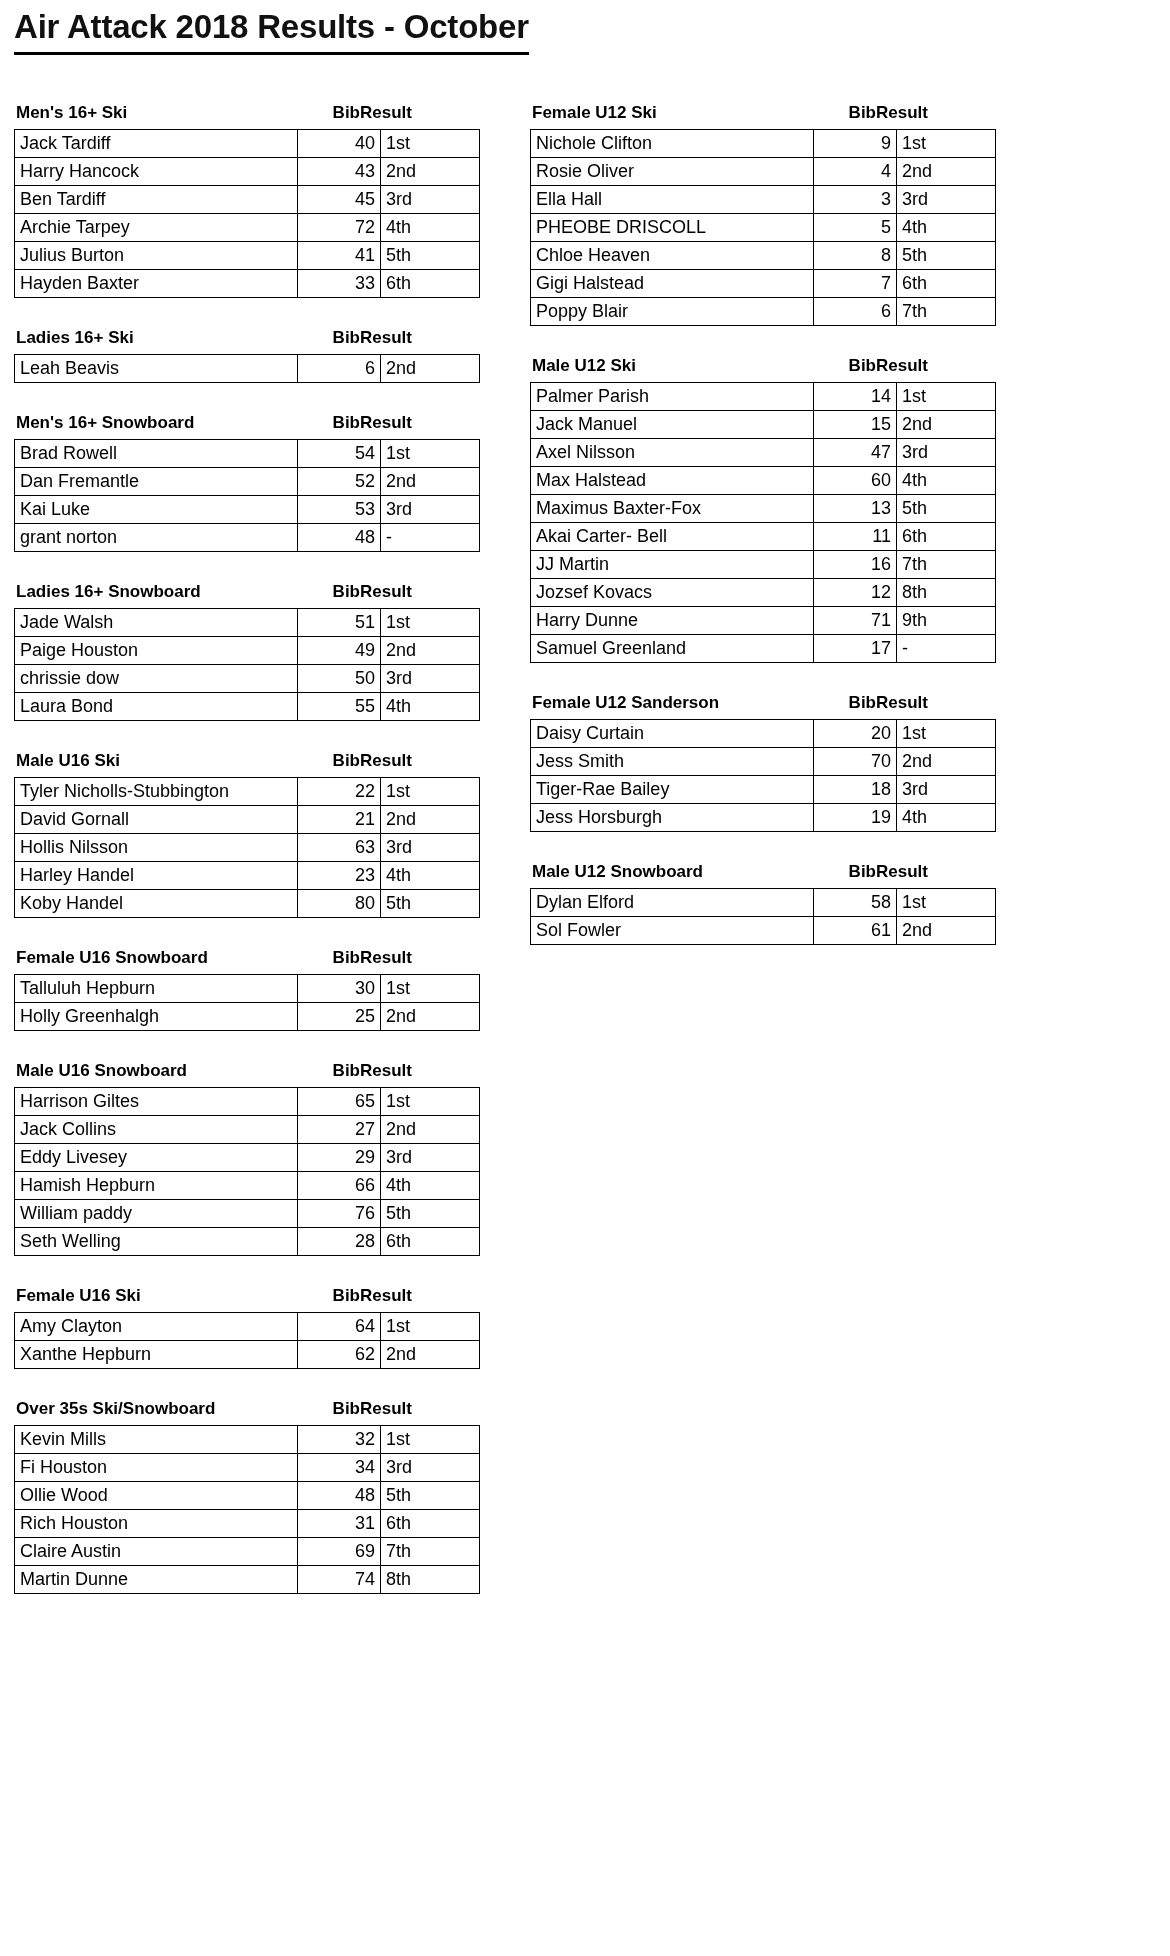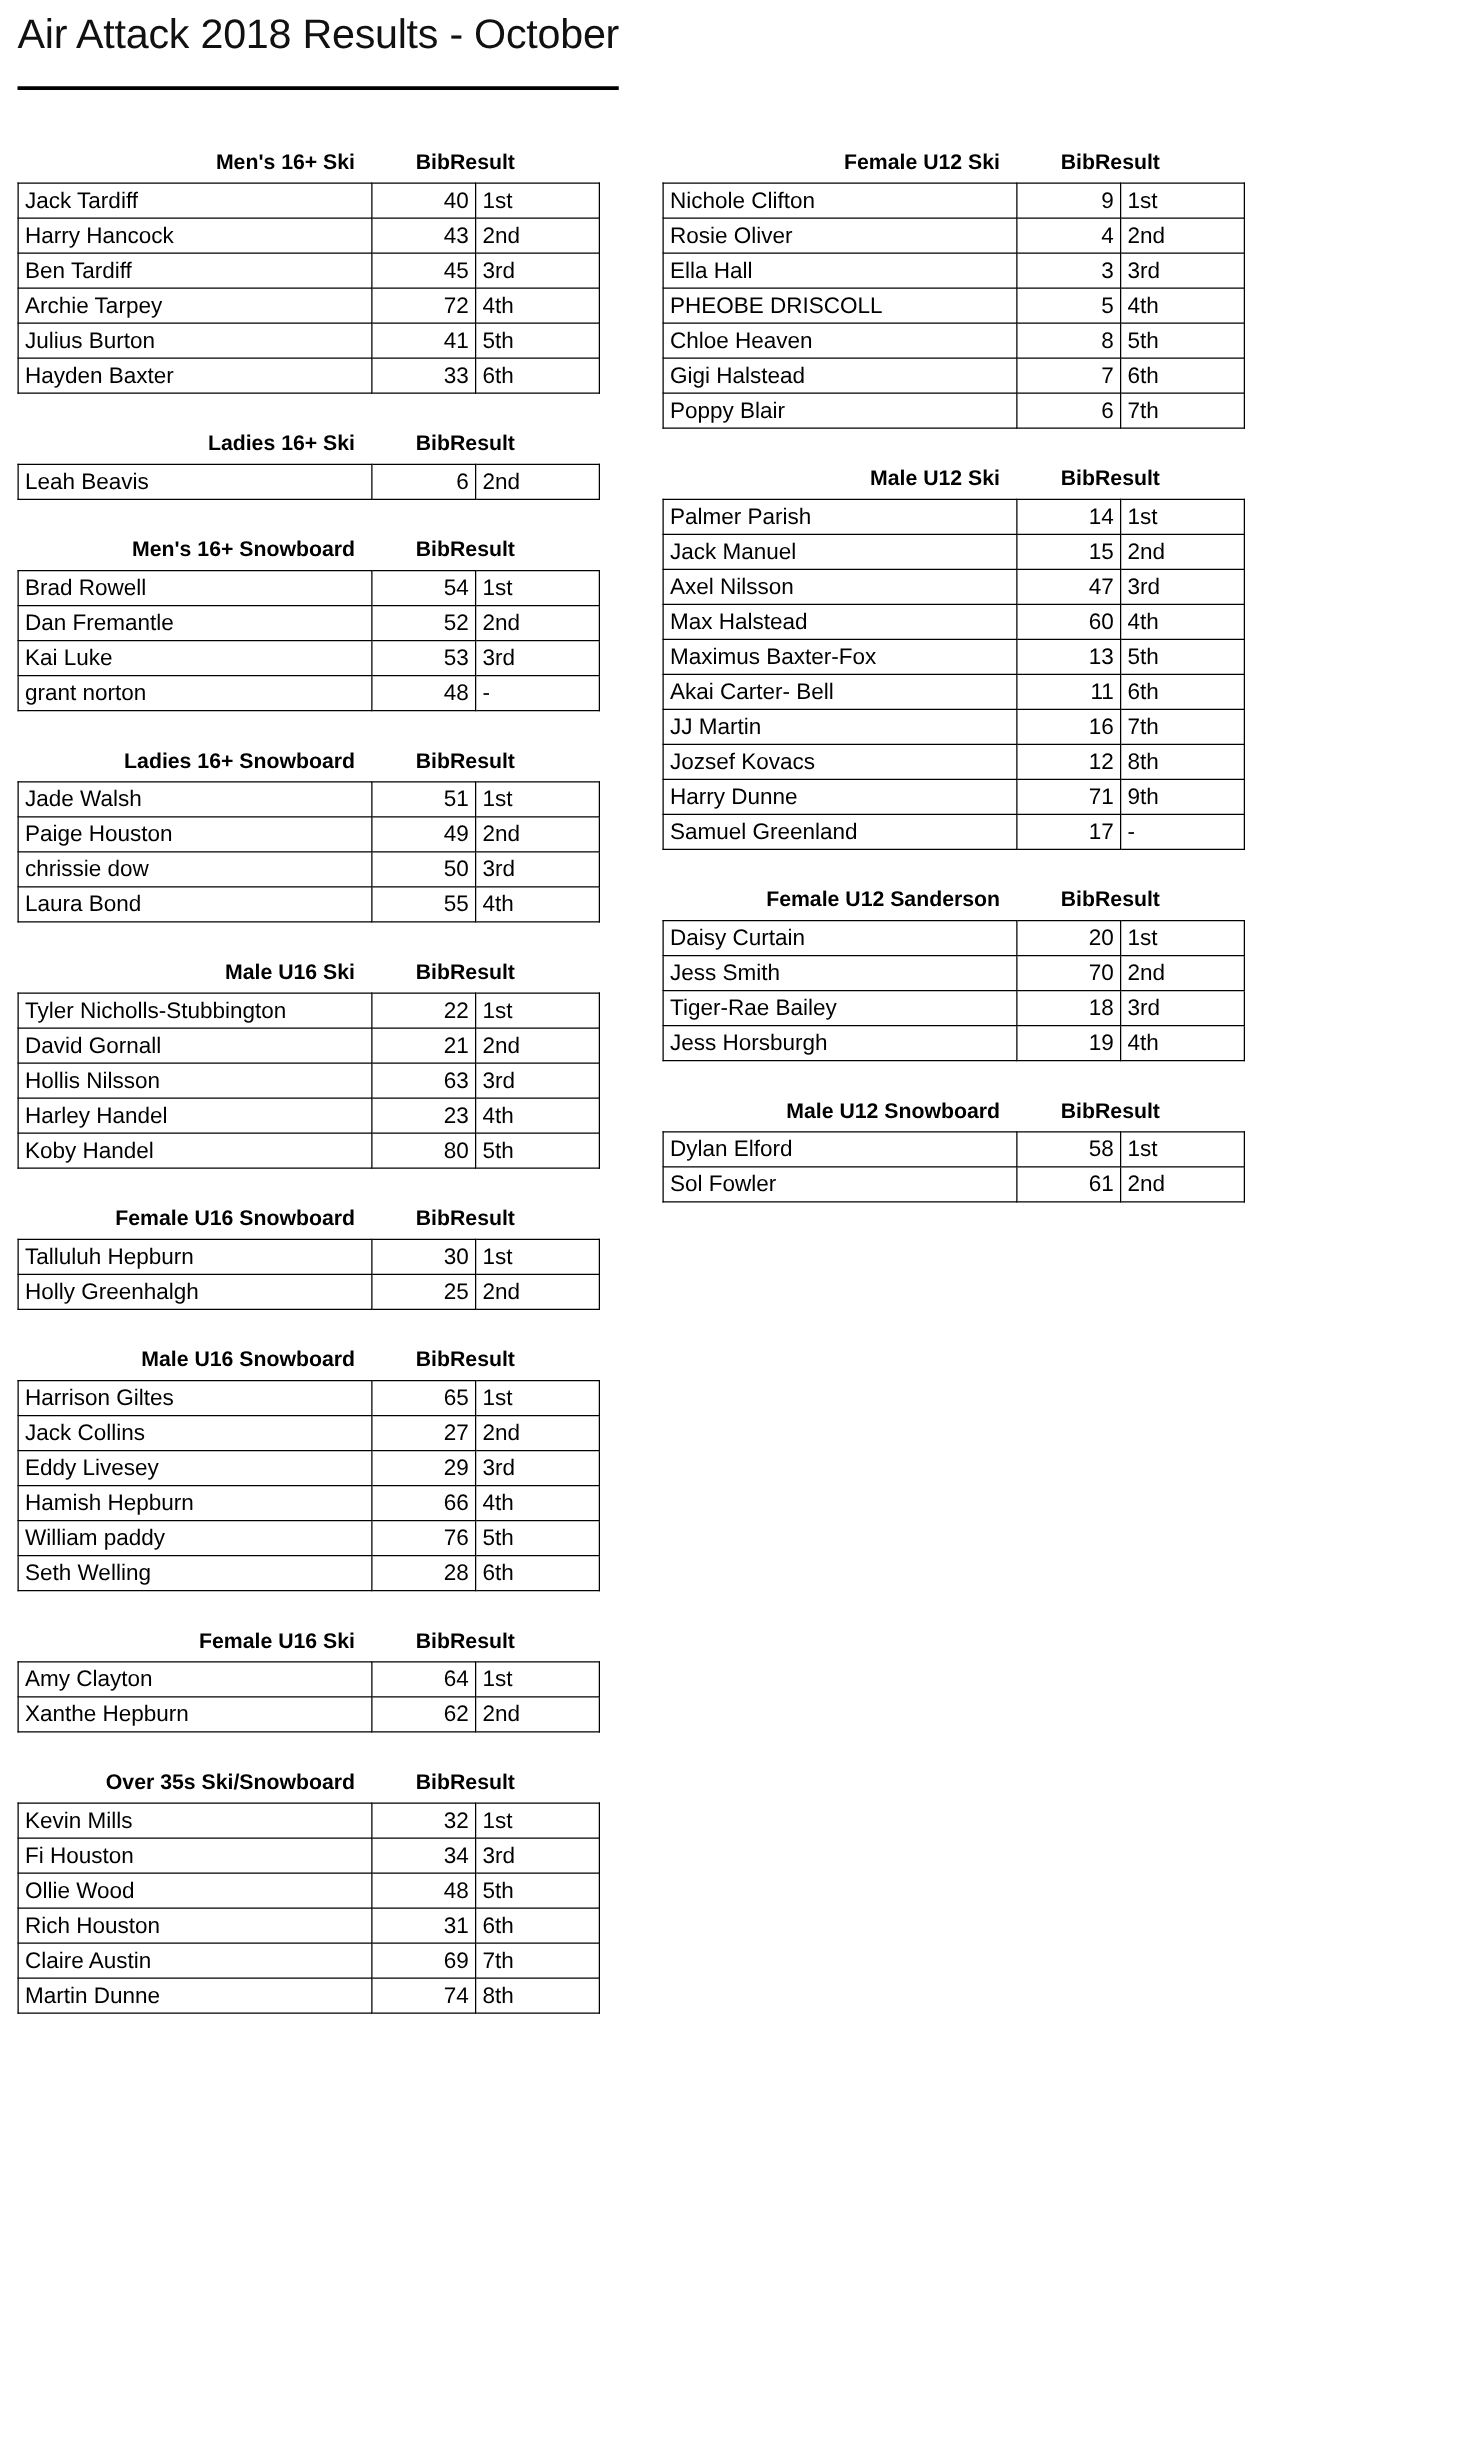--- a/index.html
+++ b/index.html
@@ -16,24 +16,24 @@
   }
   .page {
     position: relative;
     width: 1170px;
     min-height: 1956px;
     padding: 0;
     box-sizing: border-box;
   }
   .doc-title {
     font-size: 33px;
-    font-weight: normal;
+    font-weight: bold;
     letter-spacing: -0.2px;
     margin: 8px 0 0 14px;
-    padding-bottom: 23px;
+    padding-bottom: 6px;
     display: inline-block;
     border-bottom: 3px solid #000;
     color: #111;
   }
   .columns {
     display: flex;
     flex-direction: row;
     align-items: flex-start;
     margin-top: 48px;
     padding: 0 16px 0 14px;
@@ -53,21 +53,20 @@
     align-items: baseline;
     font-weight: bold;
     font-size: 17px;
     margin-bottom: 6px;
     padding: 0 2px 0 2px;
   }
   .sec-head .h-name {
     flex: 1 1 auto;
     white-space: nowrap;
     overflow: hidden;
-    text-align: right;
   }
   .sec-head .h-bib {
     flex: 0 0 76px;
     text-align: right;
   }
   .sec-head .h-result {
     flex: 0 0 84px;
     text-align: left;
   }
   table.res {

